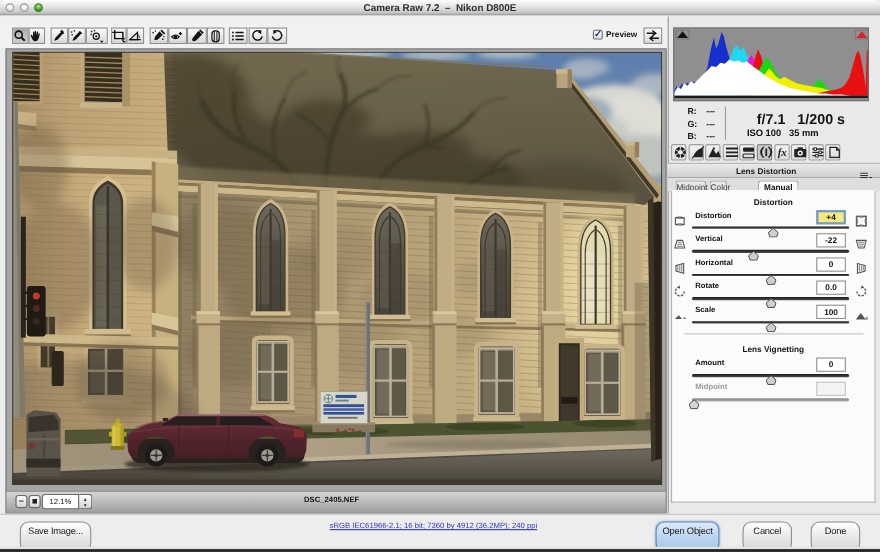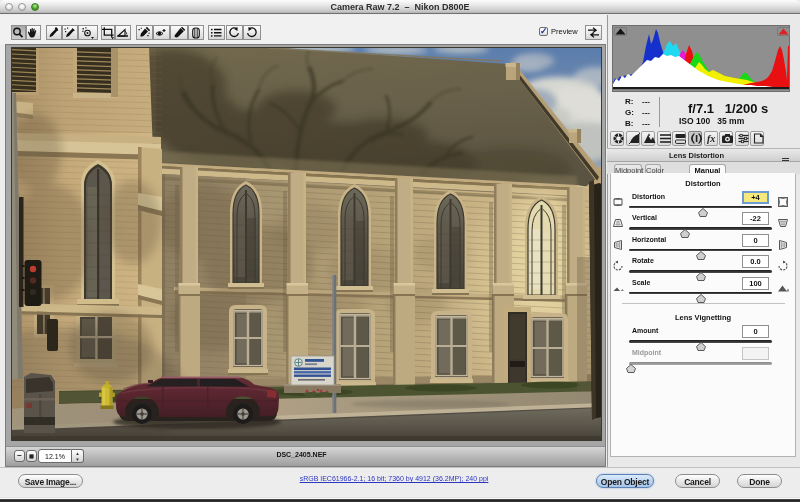--- a/index.html
+++ b/index.html
@@ -5,21 +5,21 @@
 body{font-family:"Liberation Sans",sans-serif;background:#ededed;position:relative}
 .abs{position:absolute}
 #titlebar{left:0;top:0;width:800px;height:14px;background:linear-gradient(#fdfdfd,#e7e7e7 40%,#c9c9c9 85%,#b0b0b0);border-bottom:1px solid #717171;border-radius:5px 5px 0 0}
 .light{position:absolute;top:3px;width:8px;height:8px;border-radius:50%;background:radial-gradient(circle at 50% 30%,#ffffff 0%,#ededed 45%,#b5b5b5 100%);border:1px solid #989898}
 #lt3{background:radial-gradient(circle at 50% 30%,#b4ef96 0%,#4aa42c 55%,#2e7d18 100%);border-color:#3d7a22}
 #title{left:0;top:2px;width:800px;text-align:center;font-size:9px;font-weight:bold;color:#2e2e2e}
 #toolbar{left:0;top:15px;width:606px;height:29px;background:#f1f1f1}
 .tbtn{position:absolute;top:25px;height:15px;background:linear-gradient(#fbfbfb,#e9e9e9 55%,#d6d6d6);border:1px solid #909090}
 .tbtn.sel{background:linear-gradient(#a8a8a8,#c2c2c2 60%,#cccccc)}
 .tbtn svg{position:absolute;left:50%;top:50%;transform:translate(-50%,-50%)}
-#prevlab{left:551px;top:27px;font-size:7.5px;font-weight:normal;color:#111}
+#prevlab{left:551px;top:27px;font-size:7.5px;font-weight:bold;color:#111}
 #prevchk{left:539px;top:27px;width:9px;height:9px;background:linear-gradient(#ffffff,#dcdcdc);border:1px solid #6f6f6f;border-radius:2px;font-size:9px;line-height:7px;color:#16308a;font-weight:bold;text-align:center}
 #tglbtn{left:585px;top:25px;width:17px;height:15px;background:linear-gradient(#fbfbfb,#e9e9e9 55%,#d6d6d6);border:1px solid #909090;position:absolute}
 #pane{left:5px;top:44px;width:601px;height:423px;background:#a6a6a6;border:1px solid #7b7b7b}
 #photo{left:11px;top:47px;width:591px;height:394px;background:#8a8578}
 #statusbar{left:6px;top:446px;width:599px;height:20px;background:linear-gradient(#d6d6d6,#bcbcbc 45%,#9e9e9e);border-top:1px solid #8f8f8f}
 #fname{left:2px;top:451px;width:599px;text-align:center;font-size:7px;font-weight:bold;color:#141414}
 .zbtn{position:absolute;top:3px;width:11px;height:12px;background:linear-gradient(#fefefe,#d3d3d3);border:1px solid #6a6a6a;border-radius:3px;font-size:8px;text-align:center;line-height:10px;color:#222;font-weight:bold}
 #zfield{position:absolute;left:32px;top:2px;width:34px;height:14px;background:#fff;border:1px solid #6a6a6a;border-radius:3px 0 0 3px;font-size:7px;text-align:center;line-height:13px;color:#111}
 #zstep{position:absolute;left:66px;top:2px;width:12px;height:14px;background:linear-gradient(#fefefe,#d3d3d3);border:1px solid #6a6a6a;border-left:none;border-radius:0 3px 3px 0;font-size:4.5px;line-height:6px;text-align:center;color:#333;padding-top:1px}
 #rpanel{left:607px;top:15px;width:193px;height:452px;background:#e9e9e9;border-left:1px solid #9a9a9a}
@@ -32,21 +32,21 @@
 #tabs{left:607px;top:162px;width:193px;height:12px;background:#dedede}
 .tab{position:absolute;top:1.5px;height:11px;border:1px solid #a8a8a8;border-bottom:none;border-radius:3px 3px 0 0;font-size:7.5px;color:#444;text-align:center;background:linear-gradient(#ebebeb,#d6d6d6);line-height:11px}
 .tab.act{background:#fbfbfb;font-weight:bold;color:#111}
 #content{left:610px;top:173px;width:186px;height:284px;background:#fbfbfb;border:1px solid #b2b2b2;border-top:1px solid #fbfbfb}
 .slab{position:absolute;font-size:7px;font-weight:bold;color:#111}
 .sval{position:absolute;width:27px;height:13px;background:#fff;border:1px solid #8f8f8f;font-size:7.5px;font-weight:bold;color:#111;text-align:center;line-height:11px}
 .strack{position:absolute;left:629px;width:143px;height:2.5px;background:linear-gradient(#1a1a1a,#4e4e4e);border-radius:1.5px;box-shadow:0 1px 0 rgba(255,255,255,.75)}
 .sep{position:absolute;left:622px;width:163px;height:1px;background:#c2c2c2}
 .clab{position:absolute;font-size:7.5px;font-weight:bold;color:#111;text-align:center;width:186px;left:610px}
 #footer{left:0;top:467px;width:800px;height:35px;background:#ededed;border-top:1px solid #c2c2c2}
-.fbtn{position:absolute;height:14px;background:linear-gradient(#ffffff,#ebebeb 45%,#d5d5d5);border:1px solid #8d8d8d;border-radius:8px;font-size:8.5px;font-weight:bold;color:#1a1a1a;text-align:center;letter-spacing:-0.2px}
+.fbtn{position:absolute;height:28px;background:linear-gradient(#ffffff,#ebebeb 45%,#d5d5d5);border:1px solid #8d8d8d;border-radius:8px;font-size:8.5px;font-weight:normal;color:#1a1a1a;text-align:center;letter-spacing:-0.2px}
 #openobj{background:linear-gradient(#dcebfb,#bdd5f0 50%,#a6c4e9);border-color:#5a82b4;box-shadow:0 0 2px #89abd8}
 #link{left:234px;top:475px;width:320px;text-align:center;font-size:7px;color:#2b35c0;text-decoration:underline}
 #botline{left:0;top:497px;width:800px;height:5px;background:linear-gradient(#d5d5d5,#fafafa 30%,#161616 55%,#3e3e3e)}
 </style></head>
 <body>
 <div class="abs" id="titlebar"></div>
 <div class="light abs" style="left:5px"></div>
 <div class="light abs" style="left:18px"></div>
 <div class="light abs" id="lt3" style="left:31px"></div>
 <div class="abs" id="title">Camera Raw 7.2&nbsp; –&nbsp; Nikon D800E</div>

